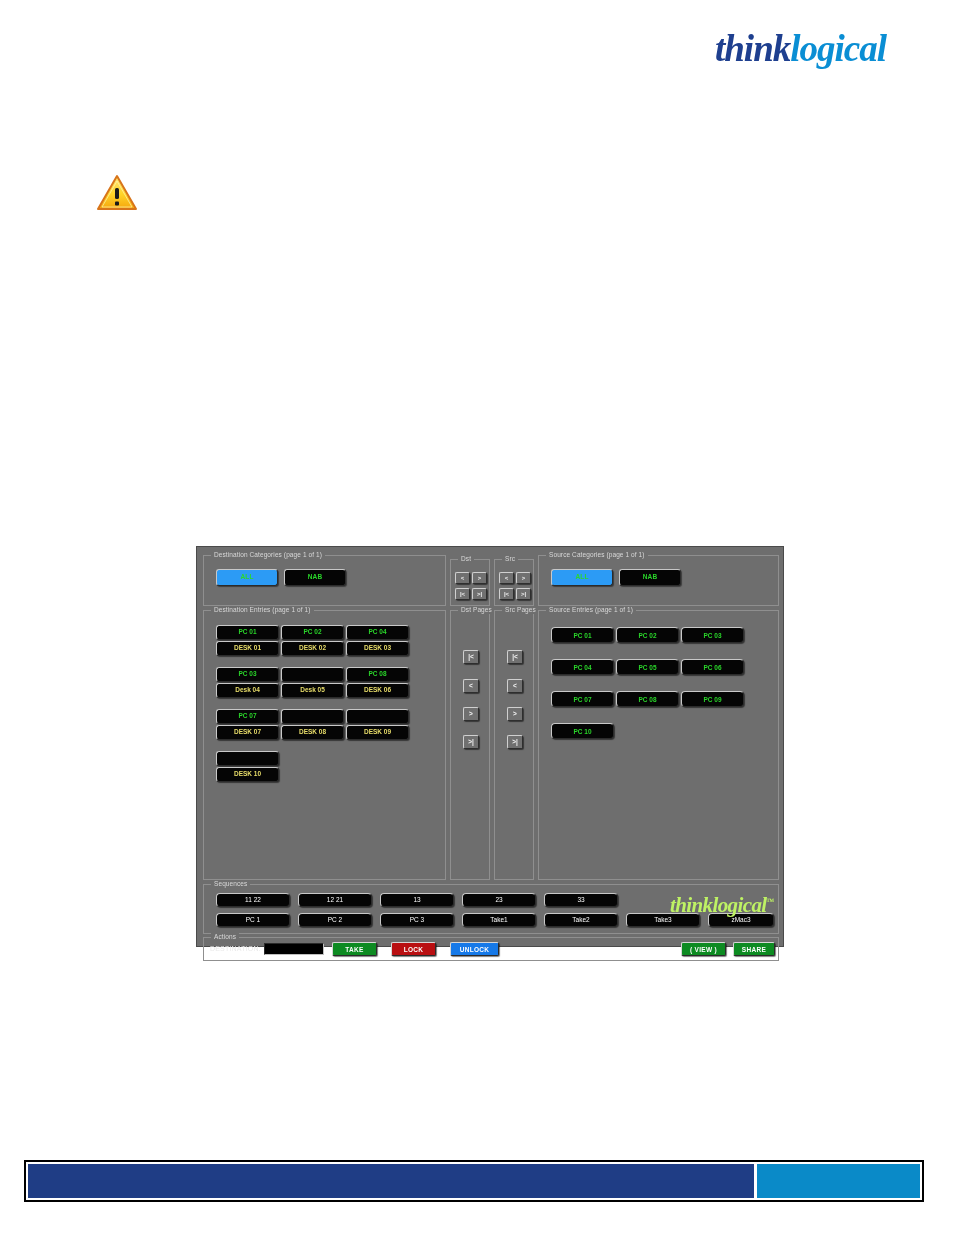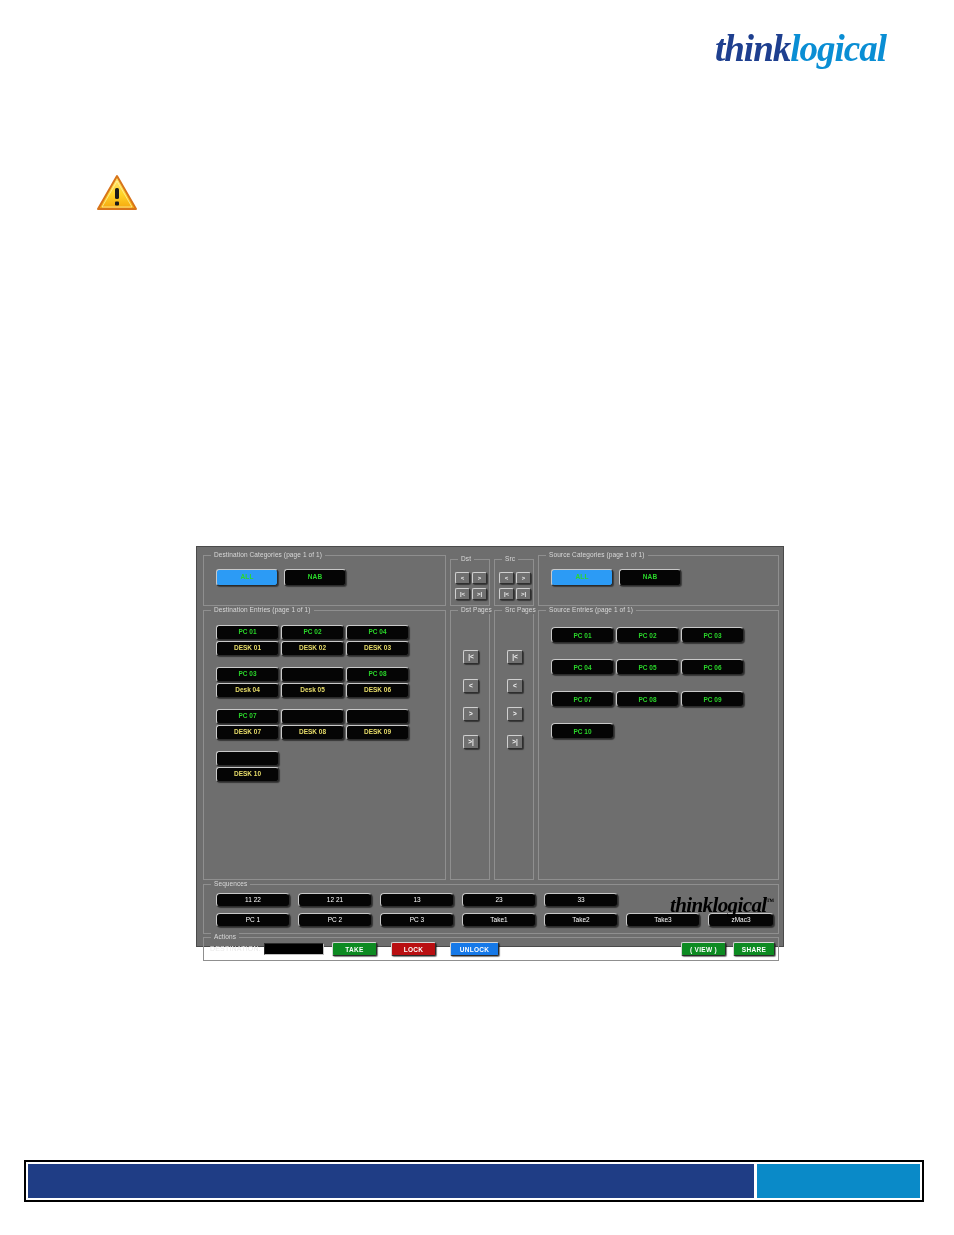--- a/index.html
+++ b/index.html
@@ -126,21 +126,21 @@
     border:1px solid;border-color:#c9c9c9 #2b2b2b #2b2b2b #c9c9c9;
     border-radius:4px;
     display:flex;align-items:center;justify-content:center;
     font-size:6.5px;line-height:1;white-space:nowrap;
     box-shadow:1px 1px 1px rgba(0,0,0,.5);
   }
   #seq-logo{
     position:absolute;right:4px;top:6px;
     font-family:"Liberation Serif", serif;
     font-style:italic;font-weight:bold;font-size:21px;
-    color:#000000;letter-spacing:-0.6px;white-space:nowrap;
+    color:#bef264;letter-spacing:-0.6px;white-space:nowrap;
     line-height:21px;
   }
   #seq-logo .tm{font-size:8px;vertical-align:super;font-style:normal;}
 
   
   #act-label{position:absolute;left:6px;top:7px;font-size:7px;color:#eaeaea;
       letter-spacing:0.2px;white-space:nowrap;}
   #act-dest-field{
     position:absolute;left:60px;top:5px;width:60px;height:12px;
     background:#000;box-sizing:border-box;

